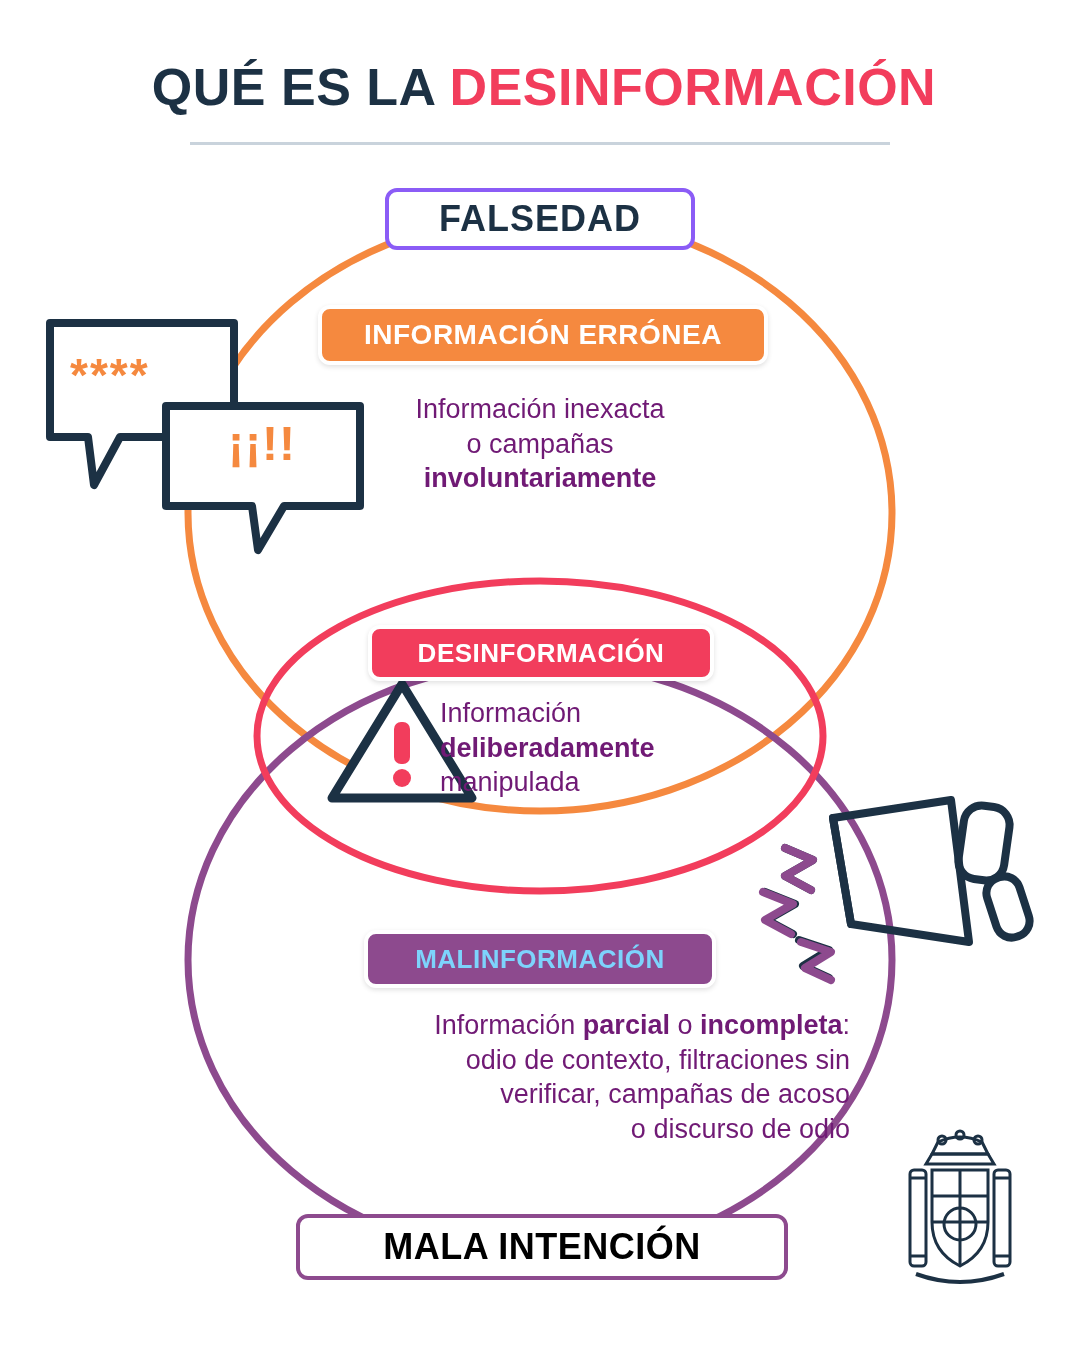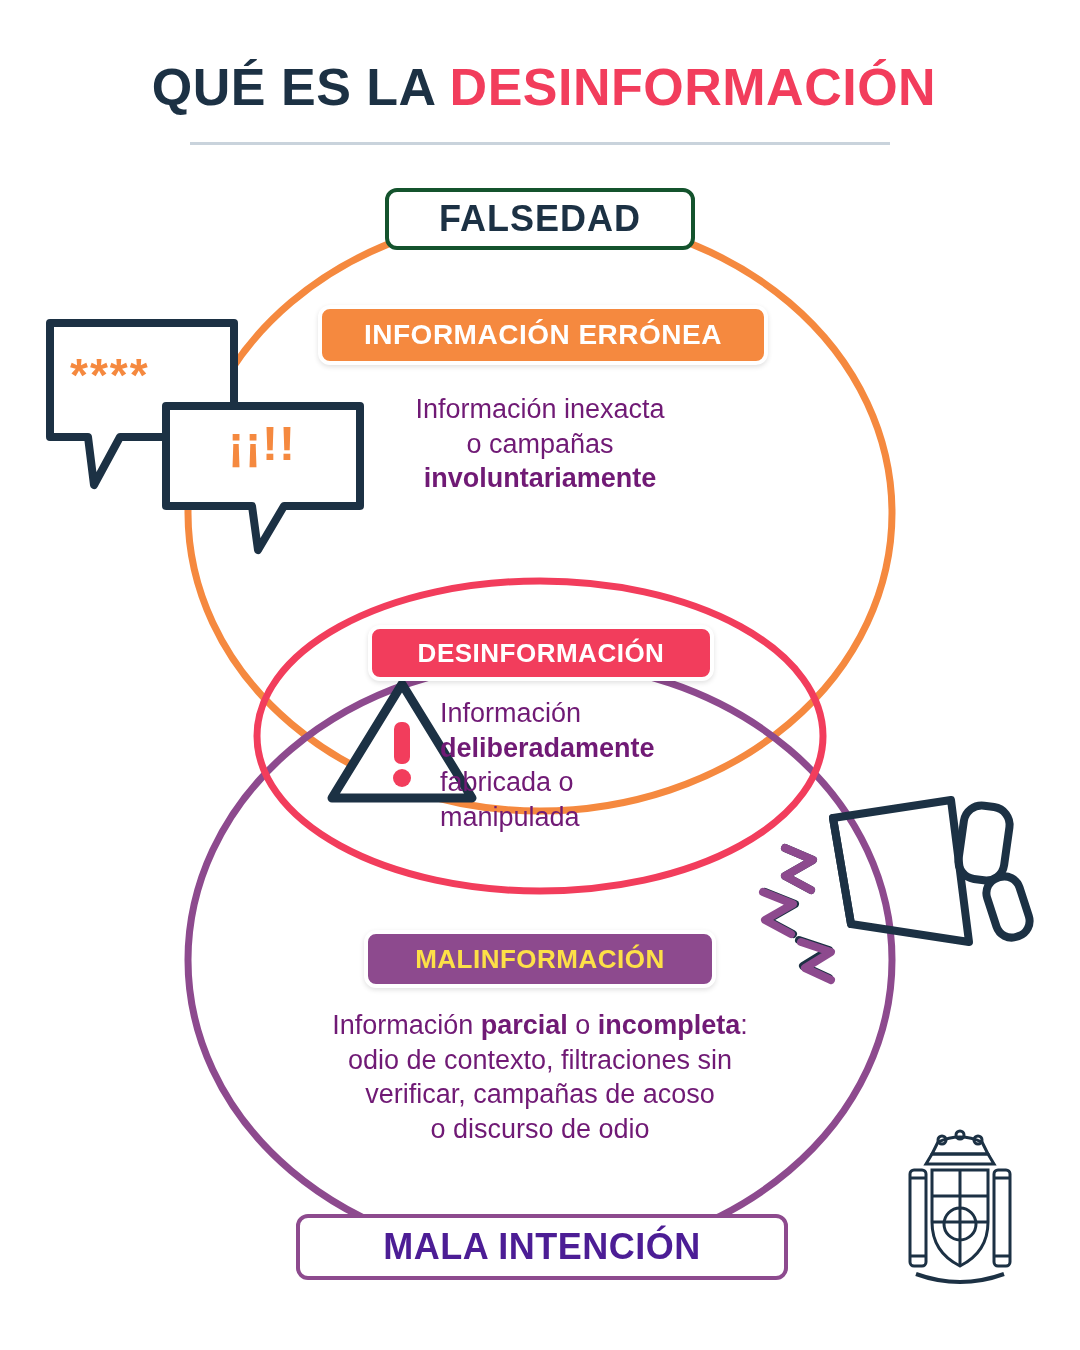--- a/index.html
+++ b/index.html
@@ -67,33 +67,33 @@
     font-weight: bold;
     border-radius: 12px;
     white-space: nowrap;
   }
   .pill-falsedad {
     top: 188px;
     left: 385px;
     width: 310px;
     height: 62px;
     background: #ffffff;
-    border: 4px solid #14532d;
+    border: 4px solid #8b5cf6;
     color: #1c3144;
     font-size: 36px;
     letter-spacing: 1px;
   }
   .pill-mala {
     top: 1214px;
     left: 296px;
     width: 492px;
     height: 66px;
     background: #ffffff;
     border: 4px solid #8d4a8e;
-    color: #4c1d95;
+    color: #000000;
     font-size: 36px;
     letter-spacing: 0.5px;
   }
   .pill-erronea {
     top: 305px;
     left: 318px;
     width: 450px;
     height: 60px;
     background: #f5893f;
     border: 4px solid #ffffff;
@@ -115,21 +115,21 @@
     letter-spacing: 0.5px;
     box-shadow: 0 2px 5px rgba(0,0,0,0.12);
   }
   .pill-malinfo {
     top: 930px;
     left: 364px;
     width: 352px;
     height: 58px;
     background: #8d4a8e;
     border: 4px solid #ffffff;
-    color: #fde047;
+    color: #7dd3fc;
     font-size: 26px;
     letter-spacing: 0.5px;
     box-shadow: 0 2px 5px rgba(0,0,0,0.12);
   }
 
   
   .body-text {
     position: absolute;
     color: #701a75;
     text-align: center;
@@ -146,20 +146,21 @@
     left: 440px;
     width: 340px;
     font-size: 27px;
     text-align: left;
   }
   .text-malinfo {
     top: 1008px;
     left: 230px;
     width: 620px;
     font-size: 27px;
+    text-align: right;
   }
   .b { font-weight: bold; }
 
   
   .icon {
     position: absolute;
   }
   .speech-1 { top: 315px; left: 42px; }
   .speech-2 { top: 398px; left: 158px; }
   .warning-tri { top: 672px; left: 322px; }
@@ -280,21 +281,20 @@
 
   <div class="body-text text-erronea">
     <div>Información inexacta</div>
     <div>o campañas</div>
     <div class="b">involuntariamente</div>
   </div>
 
   <div class="body-text text-desinfo">
     <div>Información</div>
     <div class="b">deliberadamente</div>
-    <div>fabricada o</div>
     <div>manipulada</div>
   </div>
 
   <div class="body-text text-malinfo">
     <div>
       <span>Información </span><span class="b">parcial</span><span> o </span><span class="b">incompleta</span><span>:</span>
     </div>
     <div>odio de contexto, filtraciones sin</div>
     <div>verificar, campañas de acoso</div>
     <div>o discurso de odio</div>

